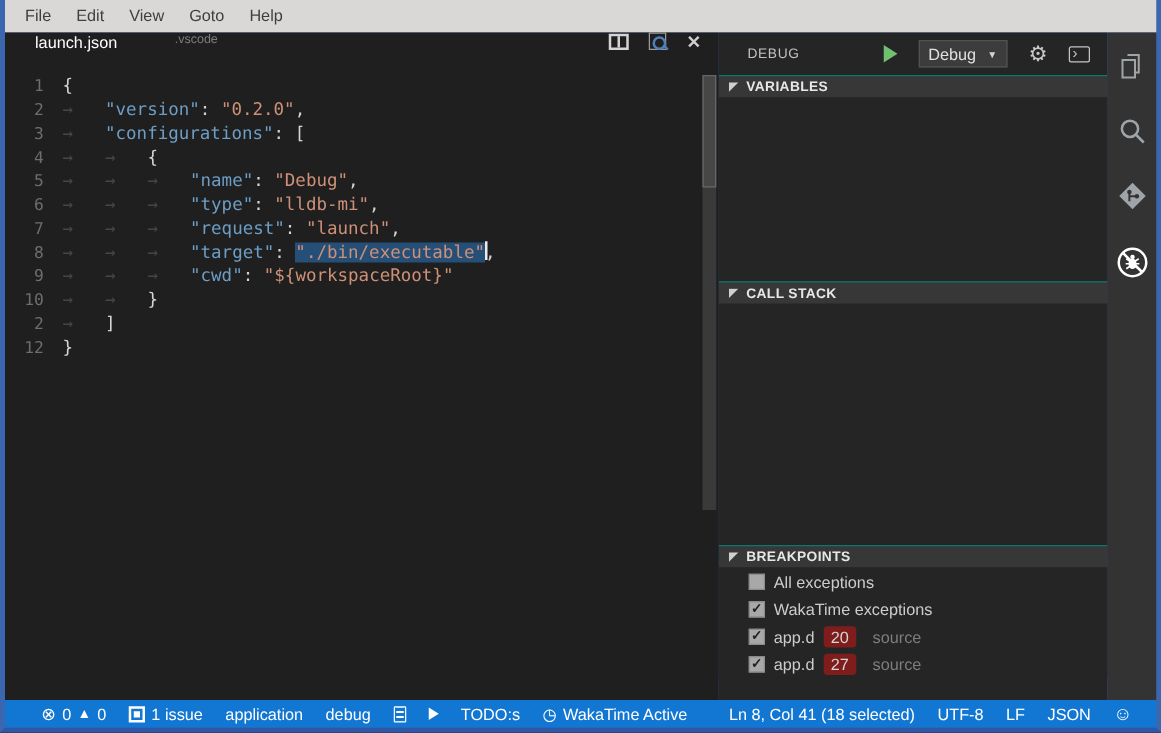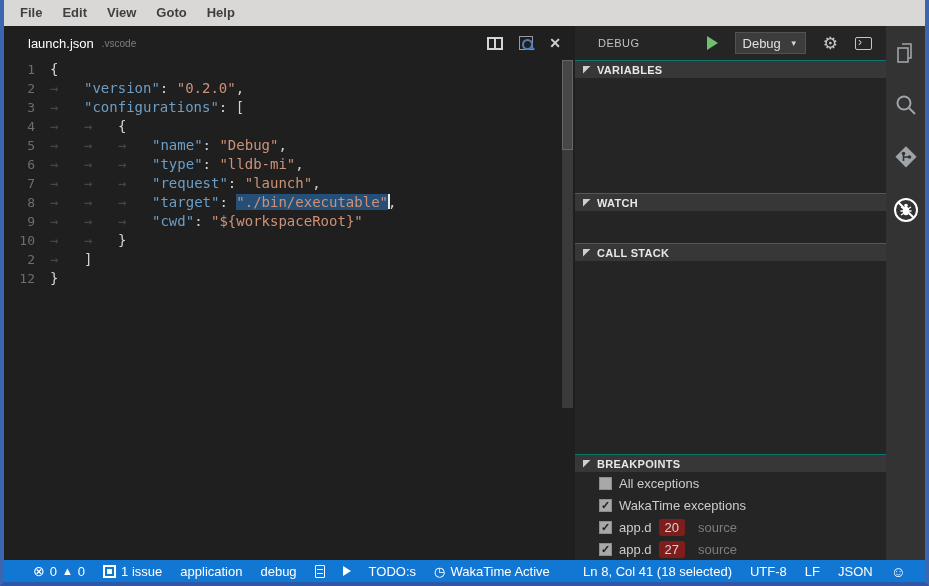--- a/index.html
+++ b/index.html
@@ -4,28 +4,28 @@
 <style>
   * { margin:0; padding:0; box-sizing:border-box; }
   html,body { width:929px; height:586px; overflow:hidden; }
   body { font-family:"Liberation Sans", sans-serif; background:#3a67b0; }
 
   .window { width:929px; height:586px; display:flex; flex-direction:column;
             border-left:4px solid #3a67b0; border-right:4px solid #3a67b0; border-bottom:4px solid #2e57a5; }
 
   
   .menubar { height:26px; background:#dad8d6; display:flex; align-items:center; padding-left:6px; flex:0 0 auto; }
-  .menu-item { font-size:13px; color:#3f3f3f; padding:0 10px; line-height:26px; cursor:default;font-weight:bold; }
+  .menu-item { font-size:13px; color:#3f3f3f; padding:0 10px; line-height:26px; cursor:default; }
 
   
   .main { flex:1 1 auto; display:flex; min-height:0; }
 
   
   .editor-group { width:571px; background:#1f1f1f; display:flex; flex-direction:column; position:relative; }
-  .editor-title { height:34px; display:flex; align-items:center; padding:0 14px 0 24px; flex:0 0 auto; }
+  .editor-title { height:34px; display:flex; align-items:flex-start; padding:0 14px 0 24px; flex:0 0 auto;gap:38px; }
   .title-name { color:#ffffff; font-size:13px; }
   .title-path { color:#7f7f7f; font-size:10px; margin-left:8px; }
   .title-actions { margin-left:auto; display:flex; align-items:center; gap:16px; }
 
   .split-icon { width:16px; height:13px; border:2px solid #d4d4d4; position:relative; }
   .split-icon::after { content:""; position:absolute; left:5px; top:0; width:2px; height:9px; background:#d4d4d4; }
   .preview-icon { width:14px; height:14px; border:1px solid #9a9a9a; position:relative; }
   .preview-icon::after { content:""; position:absolute; left:2px; top:2px; width:7px; height:7px;
     border:2px solid #4f7fb8; border-radius:50%; }
   .preview-icon::before { content:""; position:absolute; left:10px; top:10px; width:5px; height:2px;
@@ -150,24 +150,20 @@
           <span class="gear-icon">⚙</span>
           <span class="console-icon"></span>
         </span>
       </div>
       <div id="sidebar-sections">
           <div class="section-header">
             <span class="twistie-icon"></span>
             <span class="section-label">VARIABLES</span>
           </div>
           <div class="section-body" style="height: 115px;"></div>
-          <div class="section-header">
-            <span class="twistie-icon"></span>
-            <span class="section-label">WATCH</span>
-          </div>
           <div class="section-body" style="height: 32px;"></div>
           <div class="section-header">
             <span class="twistie-icon"></span>
             <span class="section-label">CALL STACK</span>
           </div>
           <div class="section-body" style="height: 193px;"></div>
           <div class="section-header">
             <span class="twistie-icon"></span>
             <span class="section-label">BREAKPOINTS</span>
           </div>

